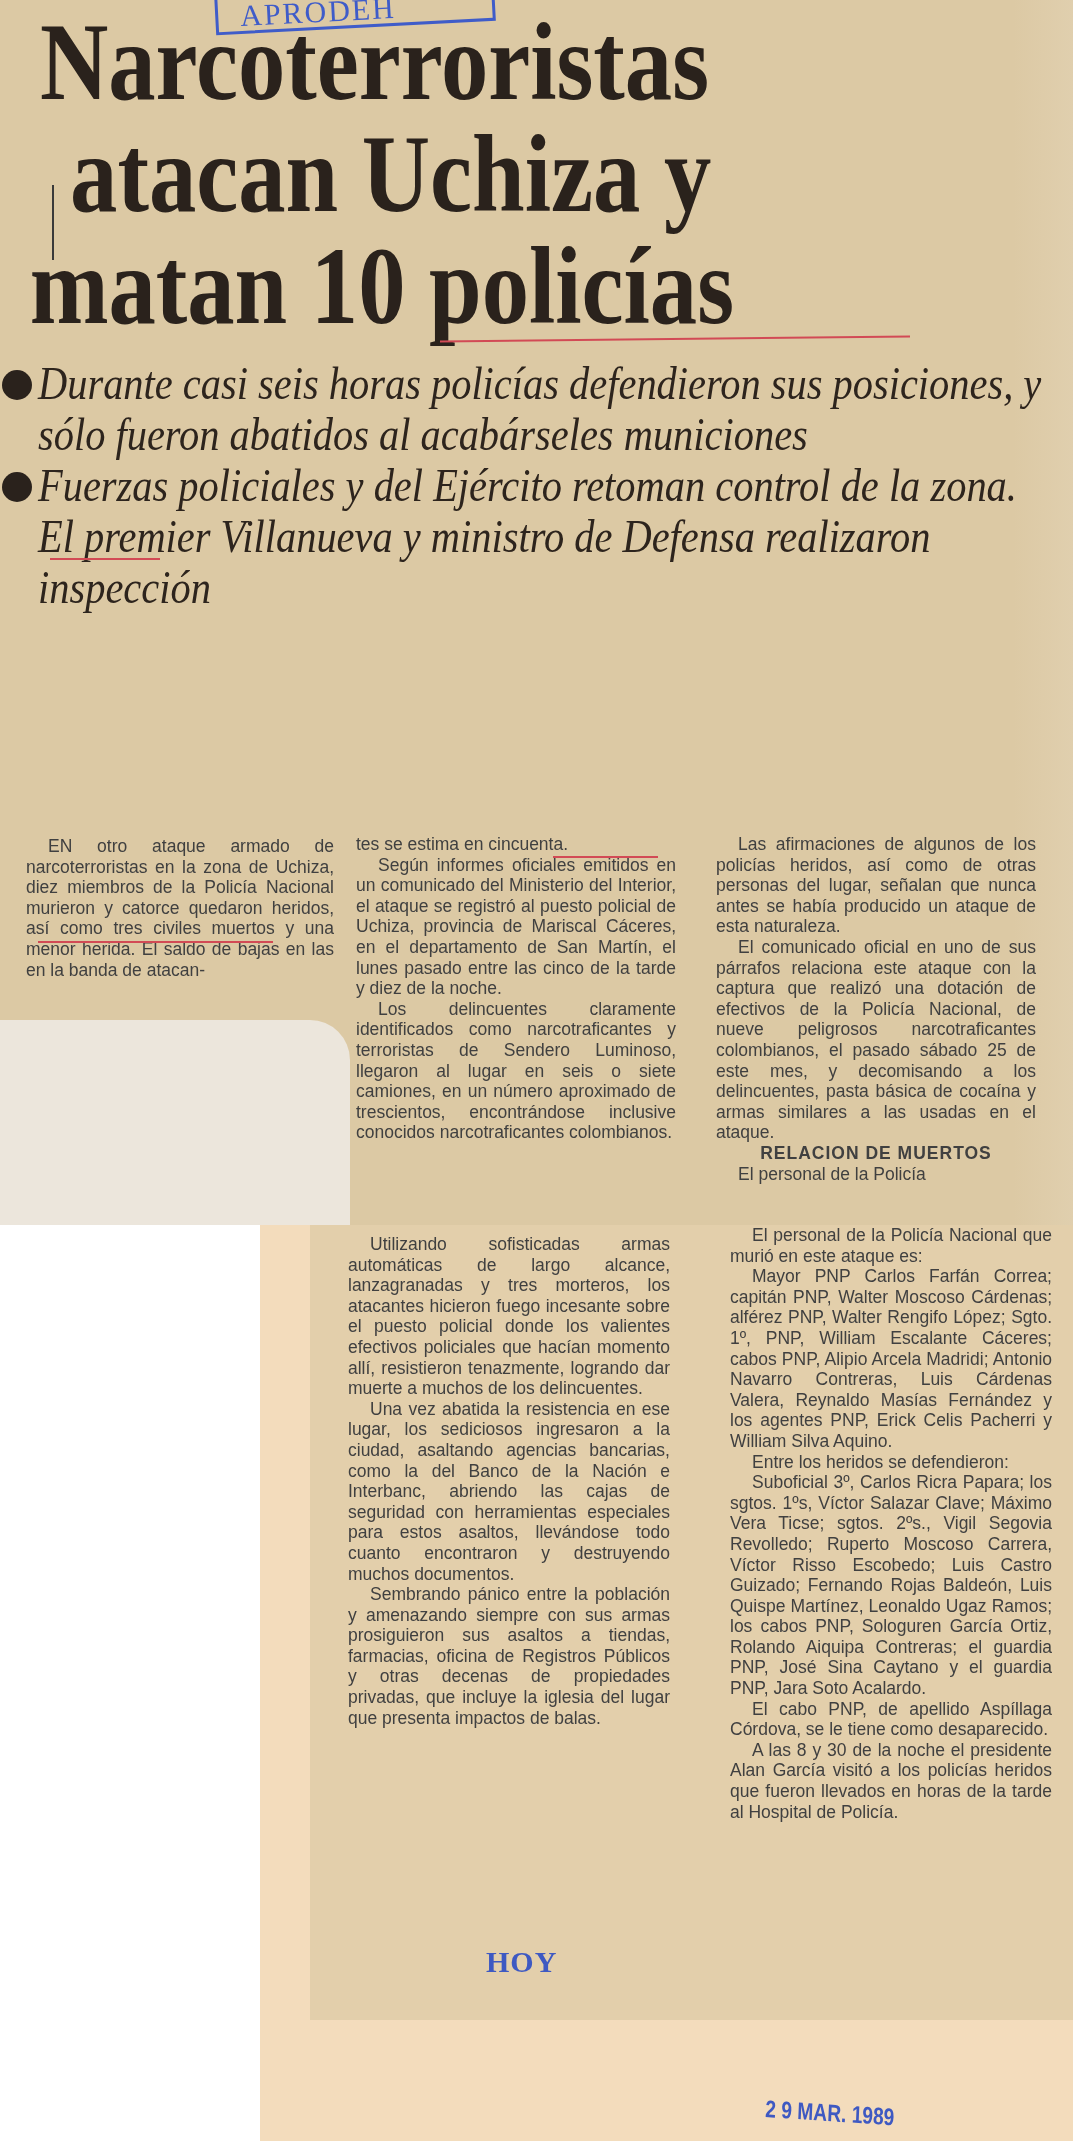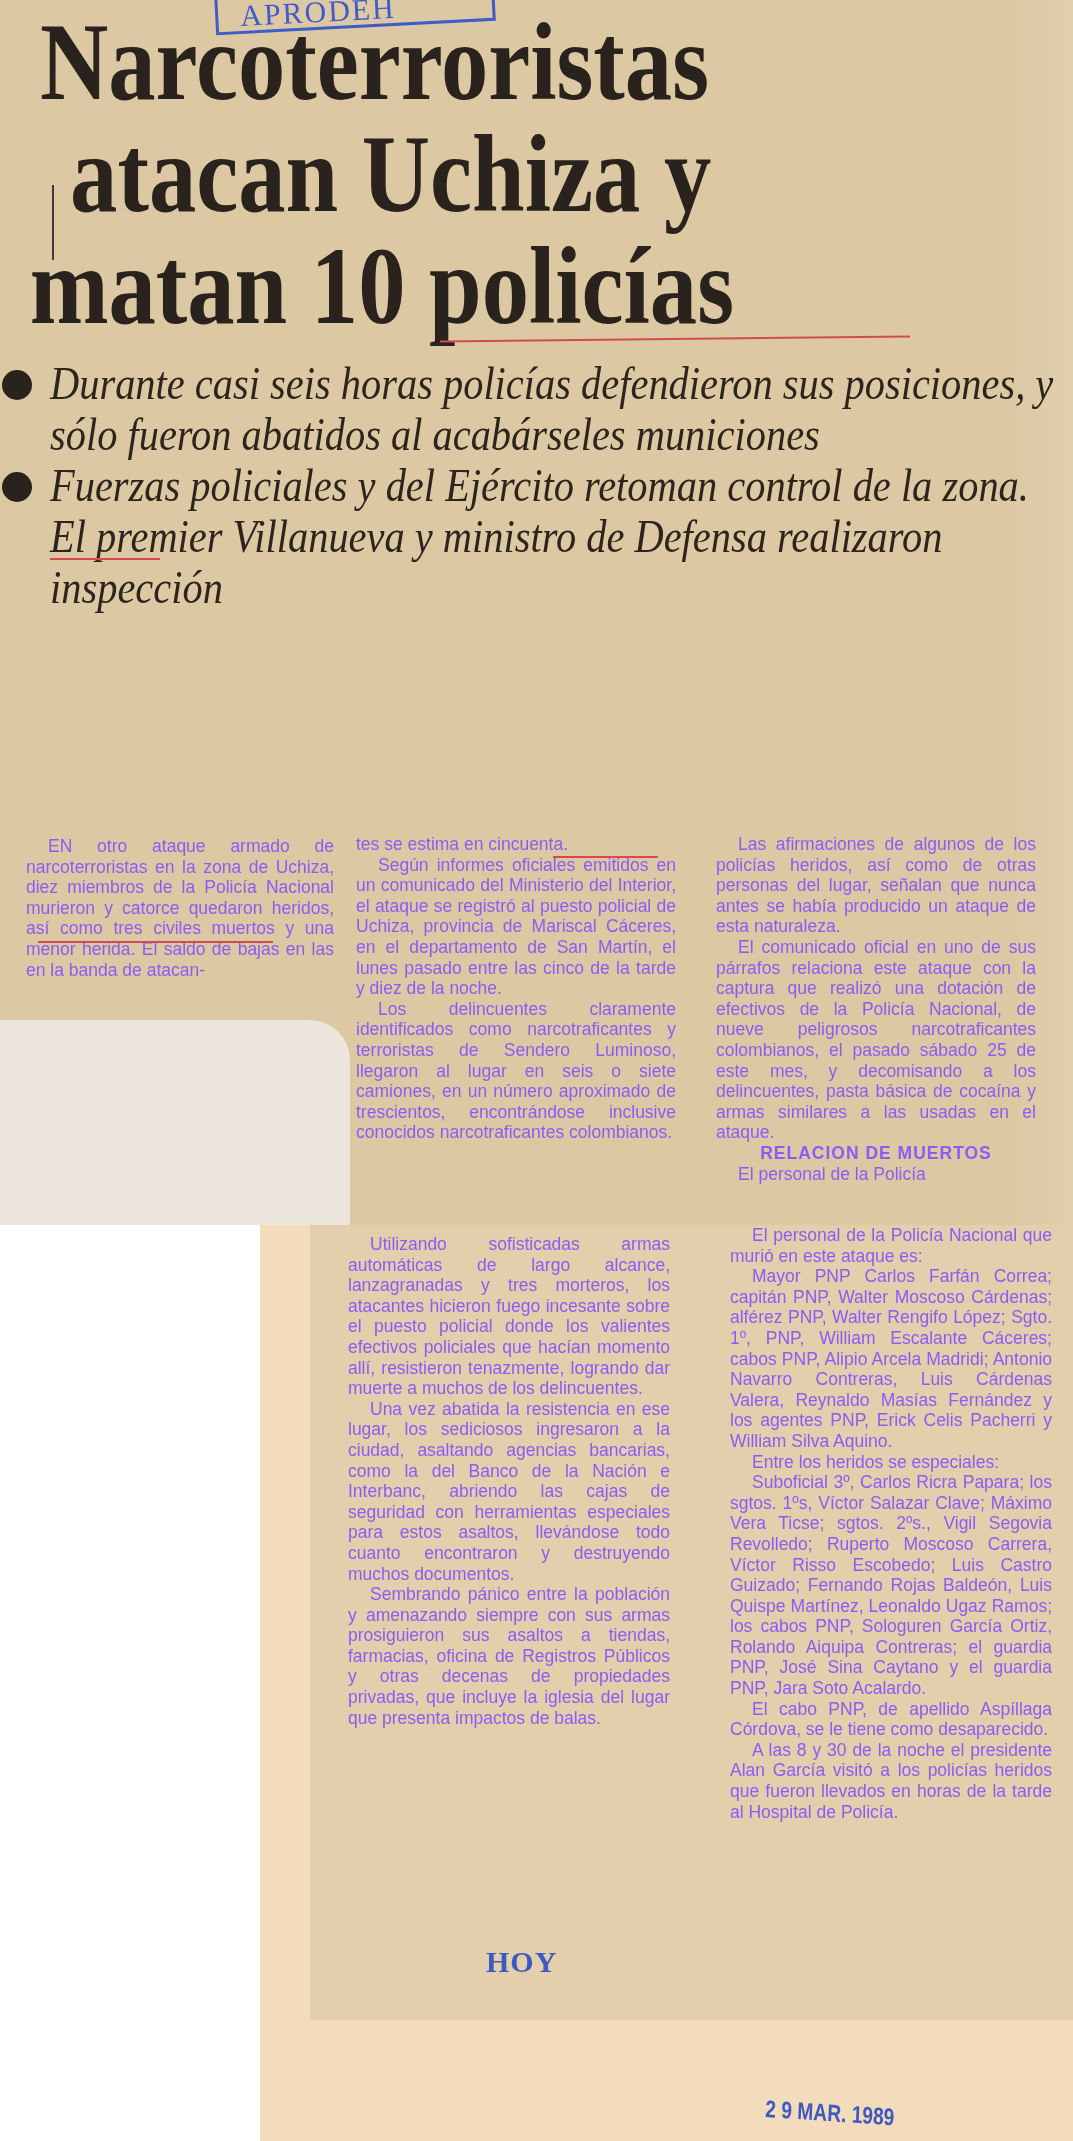--- a/index.html
+++ b/index.html
@@ -42,35 +42,35 @@
     position: absolute; left: 40px; top: 6px; width: 1000px;
     font-family: "Liberation Serif", serif; font-weight: bold;
     color: #2a221c; font-size: 110px; line-height: 112px;
     transform: scaleX(0.86); transform-origin: left top;
   }
   .headline .l2 { padding-left: 35px; }
   .headline .l3 { margin-left: -12px; }
 
   
   .deck { position: absolute; left: 0; top: 358px; width: 1060px; }
-  .deck-item { position: relative; padding-left: 50px; }
+  .deck-item { position: relative; padding-left: 38px; }
   .bullet {
     position: absolute; left: 2px; top: 12px; width: 30px; height: 30px;
     border-radius: 50%; background: #2a221c;
   }
   .deck-text {
     font-family: "Liberation Serif", serif; font-style: italic;
     font-size: 47px; line-height: 51px; color: #2d241d;
     transform: scaleX(0.86); transform-origin: left top; width: 1180px;
   }
 
   
   .col {
     position: absolute; font-family: "Liberation Sans", sans-serif;
-    color: #8b5cf6; font-size: 17.5px; line-height: 20.6px; text-align: justify;
+    color: #404040; font-size: 17.5px; line-height: 20.6px; text-align: justify;
   }
   .col p { text-indent: 22px; }
   .col p.noindent { text-indent: 0; }
   .col1 { left: 26px; top: 836px; width: 308px; }
   .col2a { left: 356px; top: 834px; width: 320px; }
   .col2b { left: 348px; top: 1234px; width: 322px; }
   .col3a { left: 716px; top: 834px; width: 320px; }
   .col3b { left: 700px; top: 1225px; width: 322px; margin-left: 30px; }
   .subhead {
     font-weight: bold; text-align: center; letter-spacing: 1px;
@@ -146,20 +146,20 @@
 <div class="col col3a">
   <p>Las afirmaciones de algunos de los policías heridos, así como de otras personas del lugar, señalan que nunca antes se había producido un ataque de esta naturaleza.</p>
   <p>El comunicado oficial en uno de sus párrafos relaciona este ataque con la captura que realizó una dotación de efectivos de la Policía Nacional, de nueve peligrosos narcotraficantes colombianos, el pasado sábado 25 de este mes, y decomisando a los delincuentes, pasta básica de cocaína y armas similares a las usadas en el ataque.</p>
   <div class="subhead">RELACION DE MUERTOS</div>
   <p>El personal de la Policía</p>
 </div>
 
 <div class="col col3b">
   <p>El personal de la Policía Nacional que murió en este ataque es:</p>
   <p>Mayor PNP Carlos Farfán Correa; capitán PNP, Walter Moscoso Cárdenas; alférez PNP, Walter Rengifo López; Sgto. 1º, PNP, William Escalante Cáceres; cabos PNP, Alipio Arcela Madridi; Antonio Navarro Contreras, Luis Cárdenas Valera, Reynaldo Masías Fernández y los agentes PNP, Erick Celis Pacherri y William Silva Aquino.</p>
-  <p>Entre los heridos se especiales:</p>
+  <p>Entre los heridos se defendieron:</p>
   <p>Suboficial 3º, Carlos Ricra Papara; los sgtos. 1ºs, Víctor Salazar Clave; Máximo Vera Ticse; sgtos. 2ºs., Vigil Segovia Revolledo; Ruperto Moscoso Carrera, Víctor Risso Escobedo; Luis Castro Guizado; Fernando Rojas Baldeón, Luis Quispe Martínez, Leonaldo Ugaz Ramos; los cabos PNP, Sologuren García Ortiz, Rolando Aiquipa Contreras; el guardia PNP, José Sina Caytano y el guardia PNP, Jara Soto Acalardo.</p>
   <p>El cabo PNP, de apellido Aspíllaga Córdova, se le tiene como desaparecido.</p>
   <p>A las 8 y 30 de la noche el presidente Alan García visitó a los policías heridos que fueron llevados en horas de la tarde al Hospital de Policía.</p>
 </div>
 
 <div class="hoy">HOY</div>
 <div class="date-stamp">2 9 MAR. 1989</div>
 
 </body></html>

